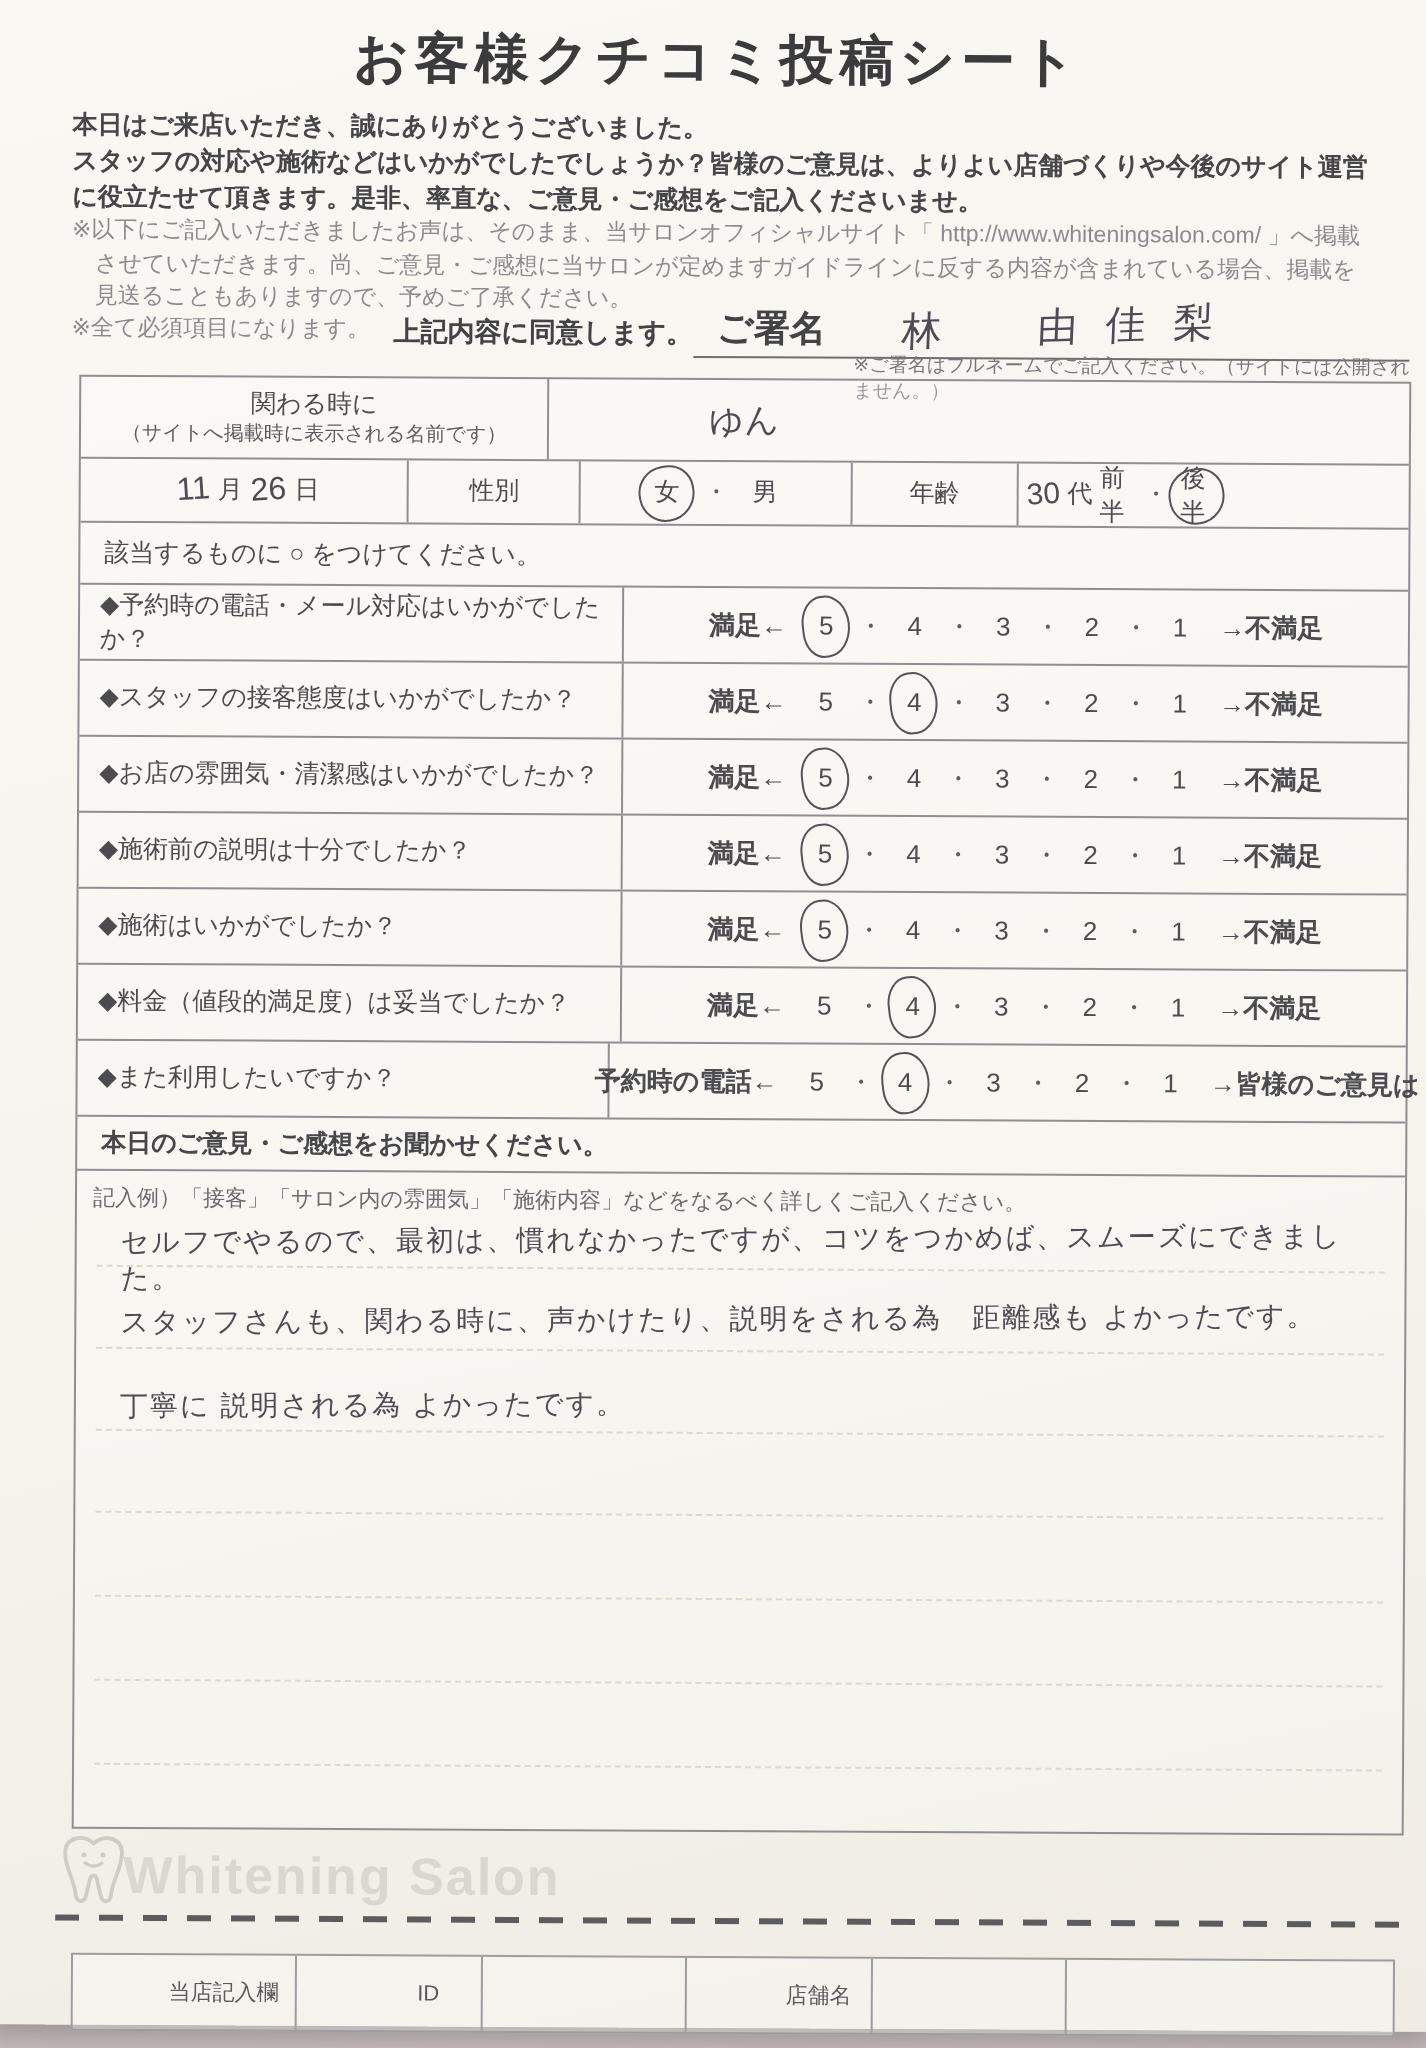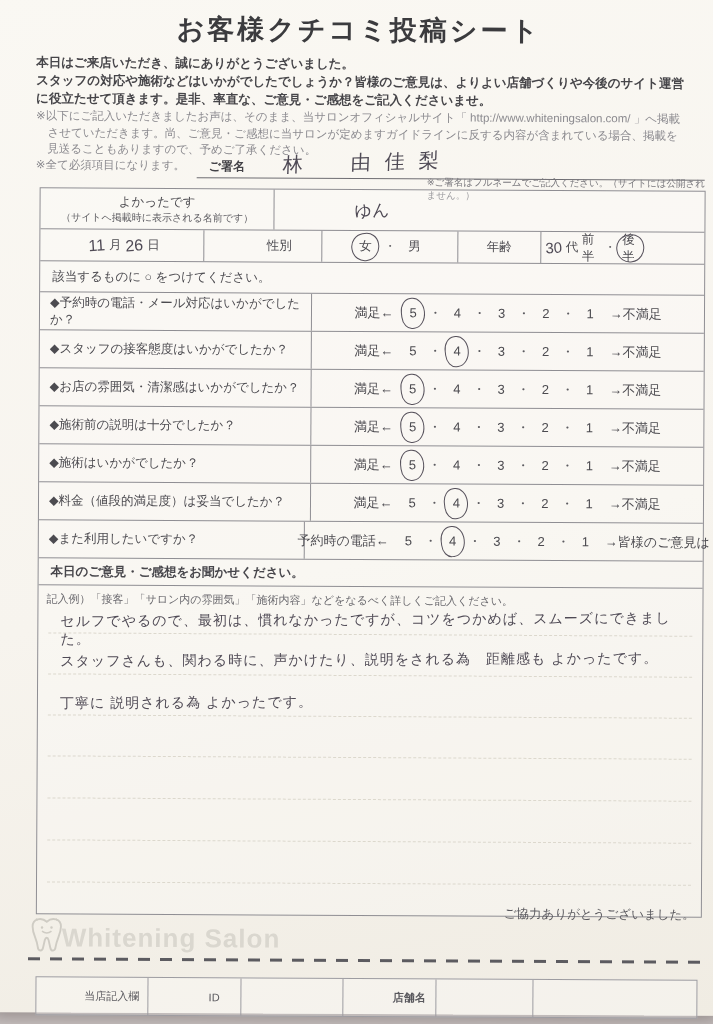--- a/index.html
+++ b/index.html
@@ -25,21 +25,21 @@
   .intro p{margin:0;line-height:1.42;}
   .b{font-weight:bold;font-size:12.5px;color:#464549;}
   .note{font-size:11.5px;color:#8b8a8f;padding-left:1em;text-indent:-1em;line-height:1.5;}
 
   .agreement{
     position:absolute;top:149px;left:195px;width:508px;
     display:flex;align-items:flex-end;
   }
   .agree-label{font-weight:bold;font-size:13.5px;color:#434247;white-space:nowrap;padding-bottom:3px;}
   .sig-area{flex:1;border-bottom:1.5px solid #6e6d72;display:flex;align-items:flex-end;padding:0 0 2px 12px;}
-  .sig-label{font-weight:bold;font-size:12px;color:#434247;white-space:nowrap;}
+  .sig-label{font-weight:bold;font-size:18px;color:#434247;white-space:nowrap;}
   .sig-value{font-size:20px;margin-left:38px;letter-spacing:14px;transform:rotate(-2deg) skewX(-4deg);display:inline-block;}
   .sig-note{position:absolute;top:176px;left:425px;width:280px;font-size:9.5px;color:#77767b;}
 
   .hw{color:#4f4a55;}
 
   .ftable{
     position:absolute;left:38px;top:189px;width:664px;
     border:1.2px solid #8f8e93;background:rgba(255,255,255,.25);
   }
   .trow{display:flex;border-top:1px solid #8f8e93;align-items:stretch;}
@@ -47,28 +47,28 @@
   .cell{display:flex;align-items:center;font-size:12.5px;color:#4c4b50;}
   .cell+.cell{border-left:1px solid #8f8e93;}
   .lbl{justify-content:center;text-align:center;flex-direction:column;line-height:1.3;}
   .row-nick{height:40px;}
   .row-meta{height:31px;}
   .row-inst{height:30px;}
   .nick-l{width:40%;}
   .nick-sub{font-size:10px;color:#5c5b60;}
   .nick-v{width:60%;padding-left:80px;}
   .nick-v .hw{font-size:17px;transform:rotate(-3deg);}
-  .m1{width:15.4%;}.m2{width:24.6%;justify-content:center;}.m3{width:12.8%;justify-content:center;padding-left:32px;}
+  .m1{width:15.4%;}.m2{width:24.6%;justify-content:center;}.m3{width:12.8%;justify-content:center;}
   .m4{width:20.3%;justify-content:center;}.m5{width:12.3%;justify-content:center;text-align:center;}.m6{width:14.6%;justify-content:center;}
   .hwnum{font-size:16px;transform:rotate(-4deg);display:inline-block;margin:0 4px;}
   .inst-cell{width:100%;padding-left:12px;font-size:12.5px;}
   .qrow{height:37px;}
   .qcell{width:40%;padding-left:10px;font-size:12.5px;}
   .scell{width:60%;display:flex;align-items:center;justify-content:center;font-size:13px;color:#4c4b50;}
-  .scale-label{margin:0 5px;white-space:nowrap;}
+  .scale-label{margin:0 5px;white-space:nowrap;font-weight:bold;}
   .num{margin:0 9px;position:relative;display:inline-block;padding:0 2px;}
   .dot{margin:0 1px;color:#5d5c61;}
   .circled::after{
     content:"";position:absolute;left:50%;top:52%;width:22px;height:29px;
     border:1.6px solid #56515b;border-radius:48% 52% 55% 45%;
     transform:translate(-50%,-50%) rotate(-7deg);
   }
   .ellipse{position:relative;display:inline-block;}
   .ellipse::after{
     content:"";position:absolute;left:50%;top:50%;width:26px;height:26px;
@@ -86,50 +86,51 @@
   .logo{position:absolute;top:916px;left:28px;display:flex;align-items:center;color:#d3d0c8;}
   .logo-text{font-size:26px;letter-spacing:1px;margin-left:-6px;color:#d6d3cb;font-weight:bold;opacity:.85;}
   .cutline{position:absolute;top:959px;left:30px;width:676px;height:3px;
     background:repeating-linear-gradient(90deg,#5c5b60 0 12px,transparent 12px 22px);}
   .otable{
     position:absolute;left:38px;top:978px;width:660px;height:37px;
     border:1.1px solid #9d9ca1;display:flex;background:rgba(255,255,255,.3);
   }
   .ocell{display:flex;align-items:center;justify-content:center;font-size:11px;color:#5a595e;padding-left:40px;}
   .ocell+.ocell{border-left:1px solid #9d9ca1;}
-  .o1{width:15%;}.o2{width:11%;}.o3{width:13%;}.o4{width:11%;font-weight:bold;}.o5{width:12%;}.o6{width:12%;}.o7{width:26%;}
+  .o1{width:15%;}.o2{width:11%;}.o3{width:13%;}.o4{width:11%;}.o5{width:12%;}.o6{width:12%;}.o7{width:26%;}
 </style>
 </head>
 <body>
 
 <div class="paper">
   <div class="inner">
 
     <div class="title">お客様クチコミ投稿シート</div>
 
     <div class="intro">
       <p class="b">本日はご来店いただき、誠にありがとうございました。</p>
       <p class="b">スタッフの対応や施術などはいかがでしたでしょうか？皆様のご意見は、よりよい店舗づくりや今後のサイト運営に役立たせて頂きます。是非、率直な、ご意見・ご感想をご記入くださいませ。</p>
       <p class="note">※以下にご記入いただきましたお声は、そのまま、当サロンオフィシャルサイト「 http://www.whiteningsalon.com/ 」へ掲載させていただきます。尚、ご意見・ご感想に当サロンが定めますガイドラインに反する内容が含まれている場合、掲載を見送ることもありますので、予めご了承ください。</p>
       <p class="note">※全て必須項目になります。</p>
     </div>
 
     <div class="agreement">
+      <span class="agree-label">上記内容に同意します。</span>
       <span class="sig-area">
         <span class="sig-label">ご署名</span>
         <span class="sig-value hw">林　由佳梨</span>
       </span>
     </div>
     <div class="sig-note">※ご署名はフルネームでご記入ください。（サイトには公開されません。）</div>
 
     <div class="ftable">
 
       <div class="trow row-nick">
         <div class="cell lbl nick-l">
-          <span>よかったです</span>
+          <span>関わる時に</span>
           <span class="nick-sub">（サイトへ掲載時に表示される名前です）</span>
         </div>
         <div class="cell nick-v">
           <span class="hw">ゆん</span>
         </div>
       </div>
 
       <div class="trow row-meta">
         <div class="cell m2">
           <span class="hw hwnum">11</span>
@@ -283,21 +284,20 @@
         <div class="guide" style="top:212px"></div>
         <div class="guide" style="top:254px"></div>
         <div class="guide" style="top:296px"></div>
         <div class="cline hw" style="top:24px">セルフでやるので、最初は、慣れなかったですが、コツをつかめば、スムーズにできました。</div>
         <div class="cline hw" style="top:64px">スタッフさんも、関わる時に、声かけたり、説明をされる為　距離感も よかったです。</div>
         <div class="cline hw" style="top:106px">丁寧に 説明される為 よかったです。</div>
       </div>
 
     </div>
 
-    <div class="thanks">ご協力ありがとうございました。</div>
 
     <div class="logo">
       <span>
         <svg width="42" height="42" viewBox="0 0 40 40" fill="none">
           <path d="M20 7 C15 2.5 6.5 4 6.5 11.5 C6.5 19 10.5 23 11.5 31 C12 35.5 15.8 35.5 16.6 31.5 L18.2 24.5 C19 21.5 21 21.5 21.8 24.5 L23.4 31.5 C24.2 35.5 28 35.5 28.5 31 C29.5 23 33.5 19 33.5 11.5 C33.5 4 25 2.5 20 7 Z" stroke="#cfccc4" stroke-width="1.8"></path>
           <circle cx="15.5" cy="12.5" r="1.2" fill="#cfccc4"></circle>
           <circle cx="24.5" cy="12.5" r="1.2" fill="#cfccc4"></circle>
           <path d="M15.5 16 Q20 19.5 24.5 16" stroke="#cfccc4" stroke-width="1.5" fill="none"></path>
           <path d="M10 4 L11 6 M29 4 L30 6" stroke="#cfccc4" stroke-width="1.2"></path>
         </svg>

